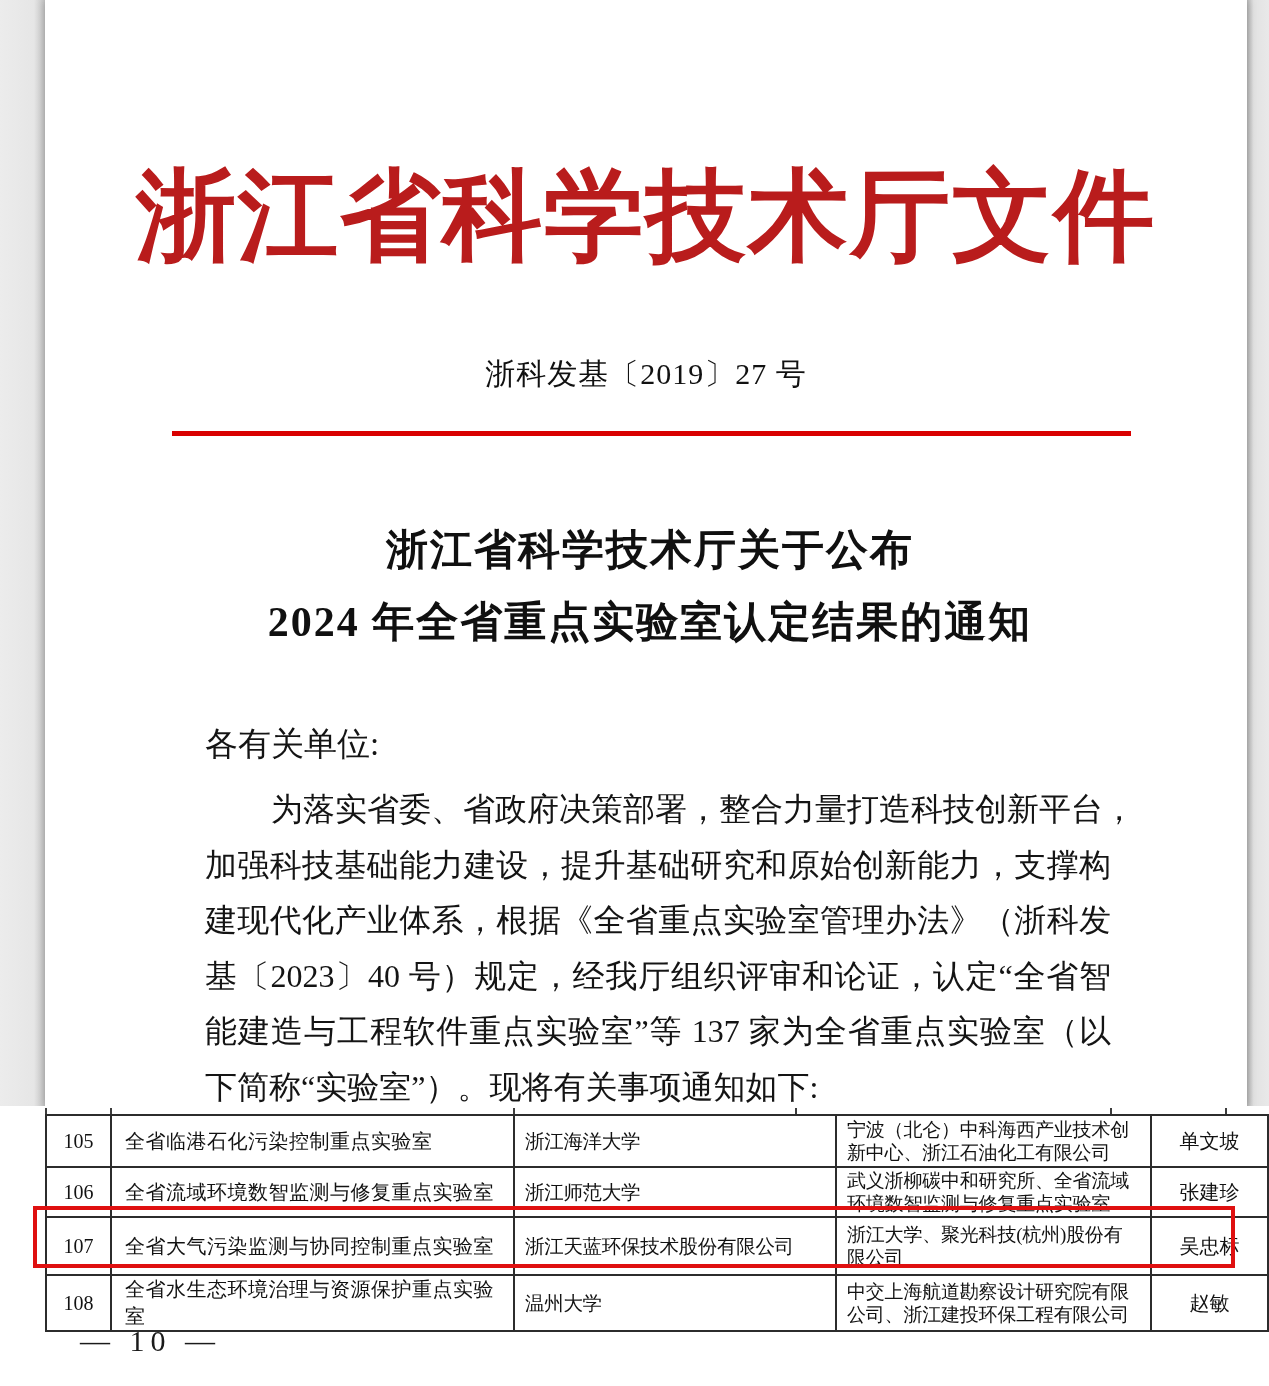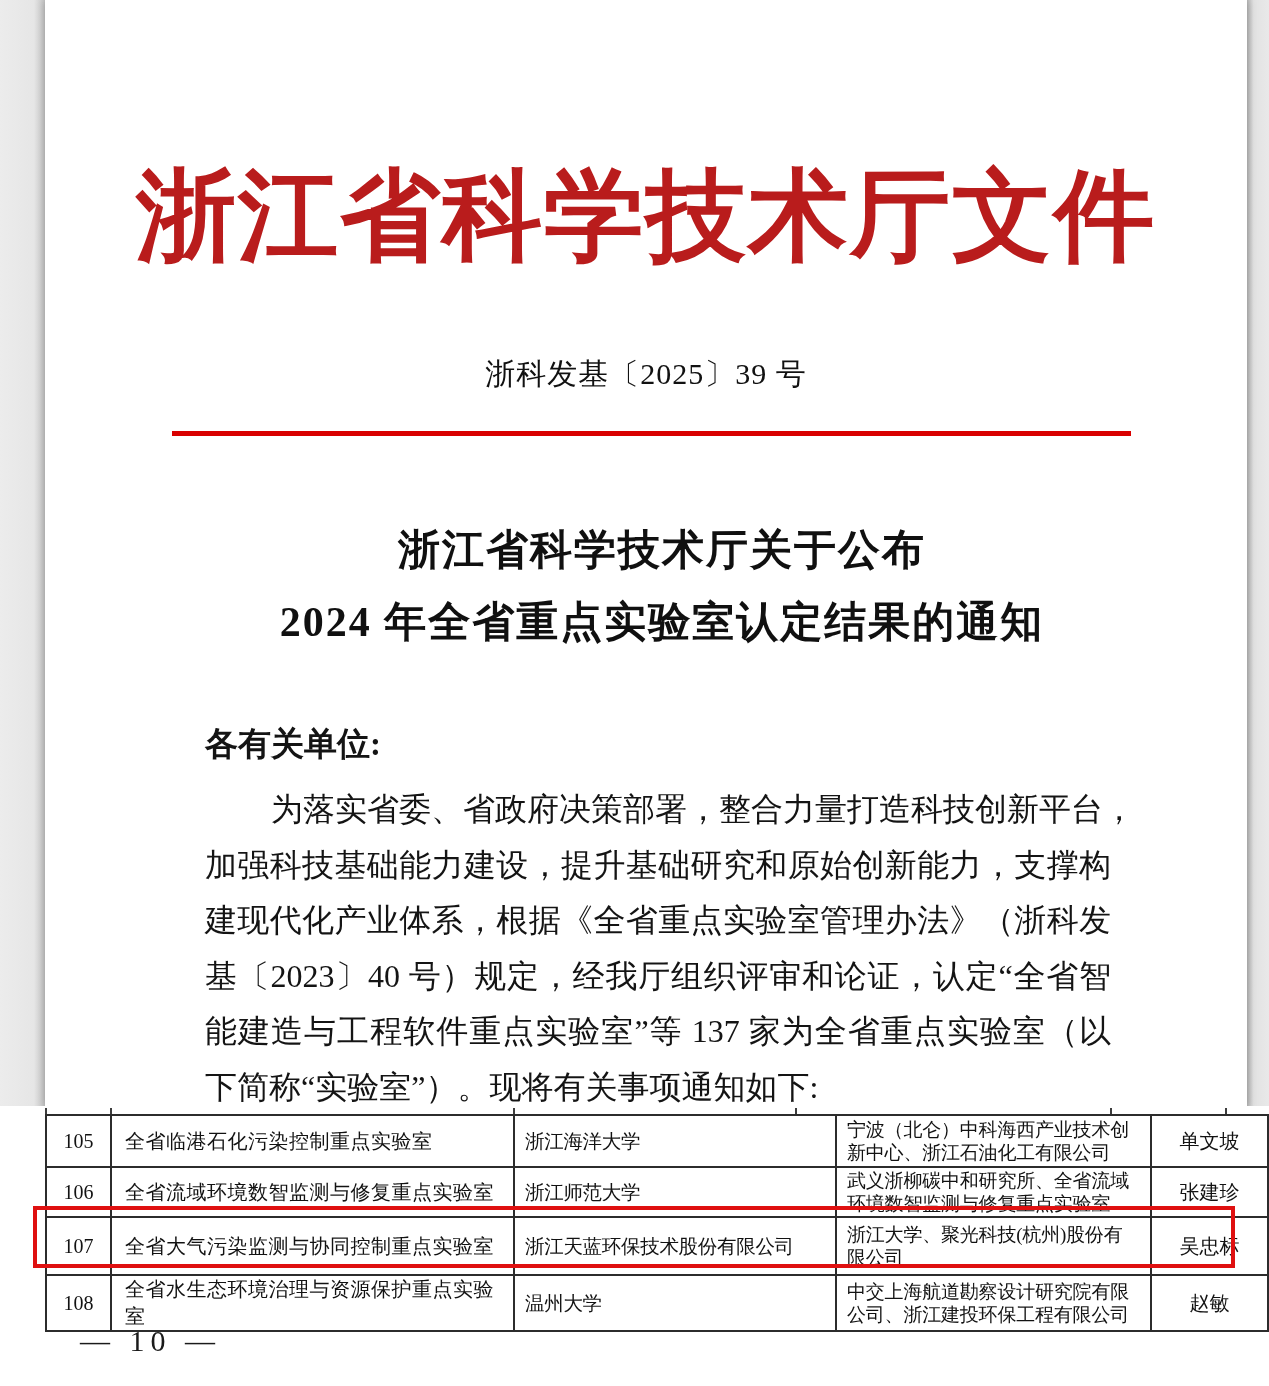--- a/index.html
+++ b/index.html
@@ -58,34 +58,33 @@
     letter-spacing: 1px;
   }
   .red-rule {
     position: absolute;
     top: 431px; left: 127px;
     width: 959px; height: 5px;
     background: #d90000;
   }
   .notice-title {
     position: absolute;
-    top: 514px; left: 16px; width: 100%;
+    top: 514px; left: 4px; width: 100%;
     text-align: center;
     font-size: 42px;
     line-height: 72px;
     font-weight: bold;
     letter-spacing: 2px;
     color: #101010;
   }
   .salutation {
     position: absolute;
     top: 722px; left: 160px;
     font-size: 33px;
     color: #141414;
-    font-weight: bold;
   }
   .body-text {
     position: absolute;
     top: 782px; left: 160px;
     width: 906px;
     font-size: 32px;
     color: #141414;
   }
   .body-line {
     height: 55.5px;
@@ -152,21 +151,21 @@
 </head>
 <body>
 
 <div class="stage">
 
   <div class="bg-strip left"></div>
   <div class="bg-strip right"></div>
 
   <div class="page">
     <div class="red-header">浙江省科学技术厅文件</div>
-    <div class="doc-number">浙科发基〔2025〕39 号</div>
+    <div class="doc-number">浙科发基〔2019〕27 号</div>
     <div class="red-rule"></div>
     <div class="notice-title">
       <div>浙江省科学技术厅关于公布</div>
       <div>2024 年全省重点实验室认定结果的通知</div>
     </div>
     <div class="salutation">各有关单位:</div>
     <div class="body-text">
       <div class="body-line first">为落实省委、省政府决策部署，整合力量打造科技创新平台，</div>
       <div class="body-line">加强科技基础能力建设，提升基础研究和原始创新能力，支撑构</div>
       <div class="body-line">建现代化产业体系，根据《全省重点实验室管理办法》（浙科发</div>

